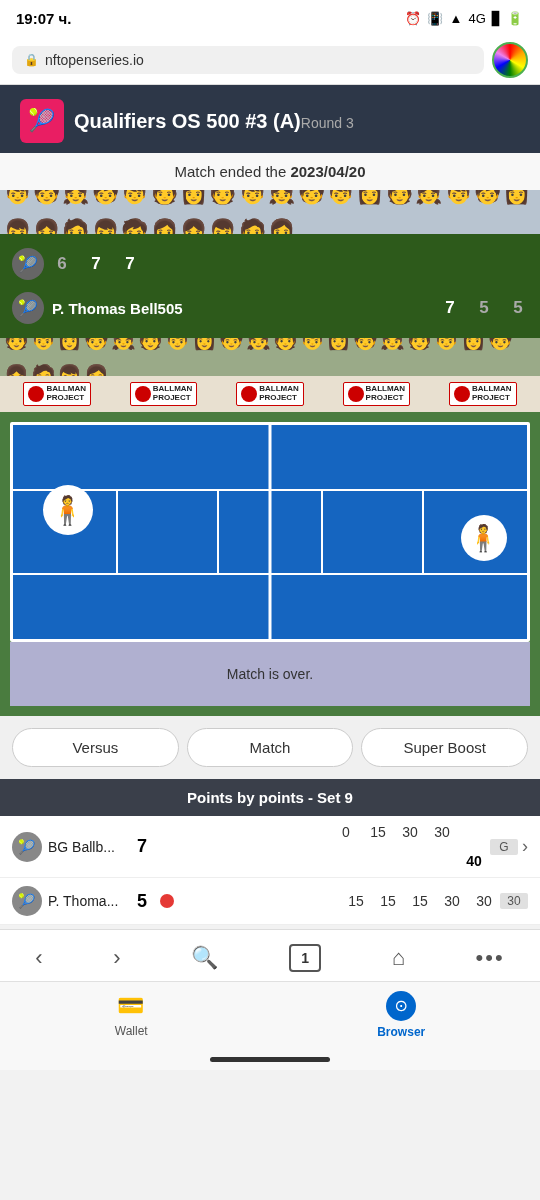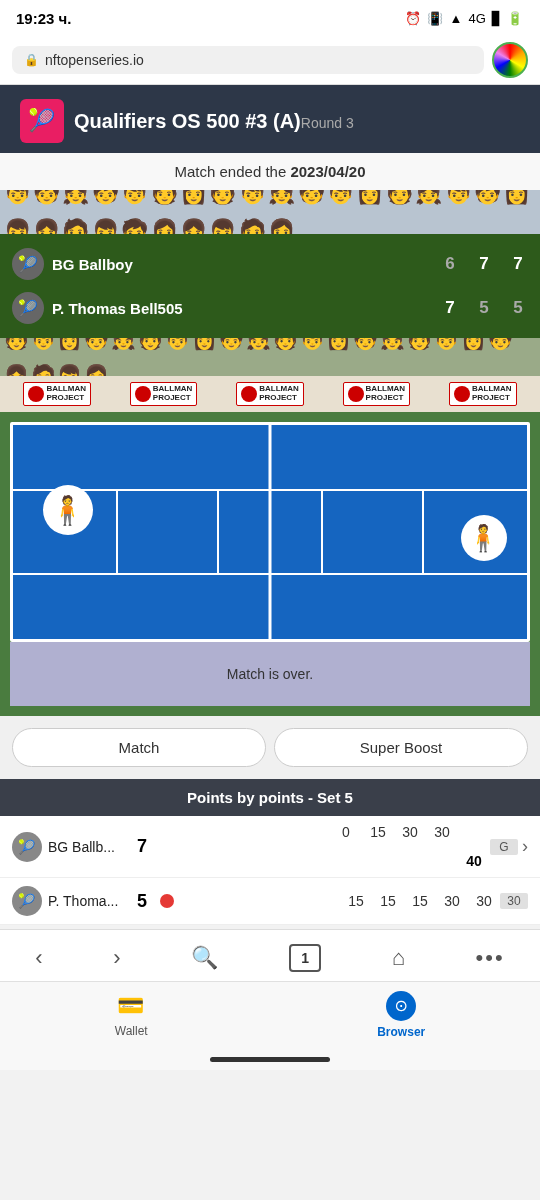--- a/index.html
+++ b/index.html
@@ -483,21 +483,21 @@
       width: 120px;
       height: 5px;
       background: #333;
       border-radius: 3px;
     }
   </style>
 </head>
 <body>
 
 <div class="status-bar">
-  <span class="status-time">19:23 ч.</span>
+  <span class="status-time">19:07 ч.</span>
   <div class="status-icons">
     <span>⏰</span>
     <span>📳</span>
     <span>▲</span>
     <span>4G</span>
     <span>▊</span>
     <span>🔋</span>
   </div>
 </div>
 
@@ -527,21 +527,20 @@
 
     <div class="crowd-strip">
       <span style="font-size:22px;letter-spacing:2px;line-height:38px;">
         👦🧒👧🧒👦🧑👩🧑👦👧🧒👦👩🧑👧👦🧒👩👦👧🧑👦🧒👩👧👦🧑👩
       </span>
     </div>
 
     <div class="score-area">
       <div class="score-row">
         <div class="player-avatar">🎾</div>
-        <span class="player-name">BG Ballboy</span>
         <div class="score-numbers">
           <span class="score-num loser">6</span>
           <span class="score-num winner">7</span>
           <span class="score-num winner">7</span>
         </div>
       </div>
       <div class="score-row">
         <div class="player-avatar">🎾</div>
         <span class="player-name">P. Thomas Bell505</span>
         <div class="score-numbers">
@@ -604,26 +603,27 @@
       </div>
 
       <div class="match-over-bar">
         <span>Match is over.</span>
       </div>
     </div>
 
   </div>
 
   <div class="tab-bar">
+    <div class="tab-btn">Versus</div>
     <div class="tab-btn">Match</div>
     <div class="tab-btn">Super Boost</div>
   </div>
 
   <div class="points-section">
-    <div class="points-header">Points by points - Set 5</div>
+    <div class="points-header">Points by points - Set 9</div>
 
     <div class="points-row">
       <div class="points-player-avatar">🎾</div>
       <span class="points-player-name">BG Ballb...</span>
       <span class="points-score-bold">7</span>
       <div class="points-cells">
         <span class="pt-cell">0</span>
         <span class="pt-cell">15</span>
         <span class="pt-cell">30</span>
         <span class="pt-cell">30</span>

